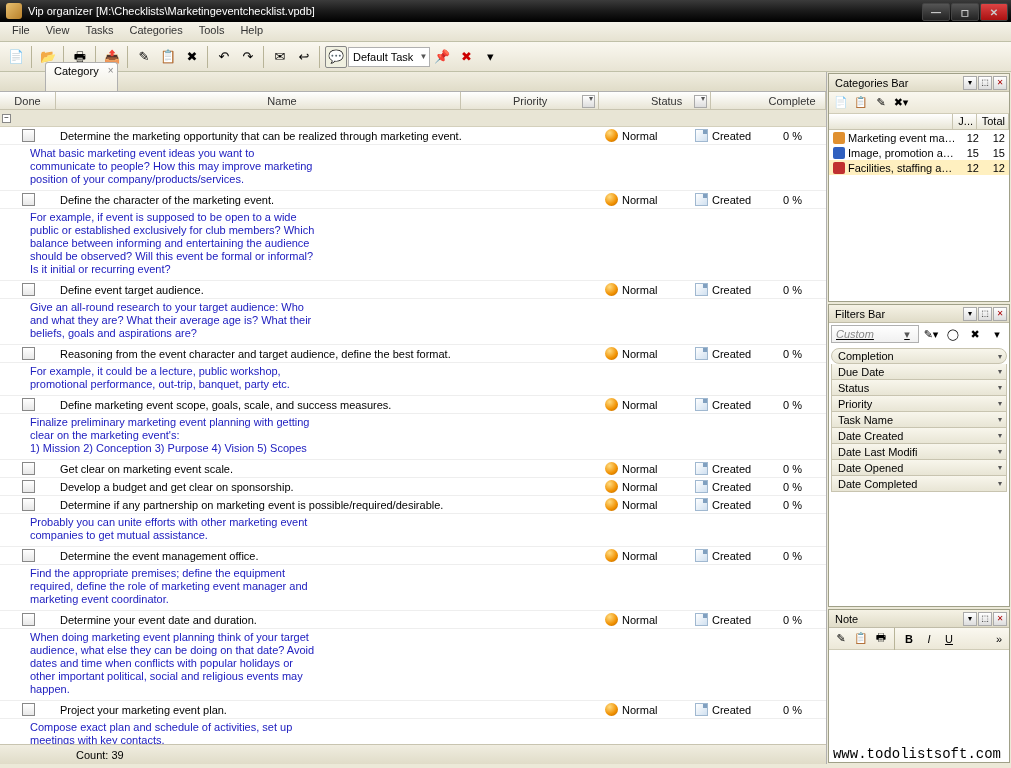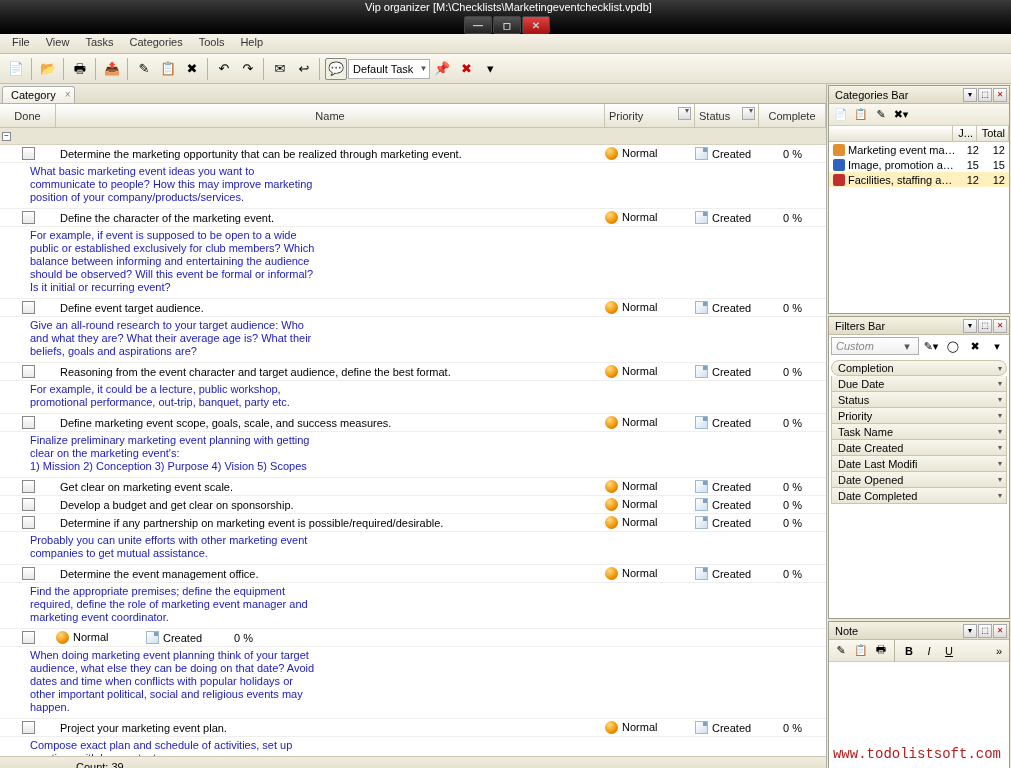--- a/index.html
+++ b/index.html
@@ -1,51 +1,51 @@
 <!DOCTYPE html>
 <html><head>
 <meta charset="utf-8">
 <style>
 *{box-sizing:border-box;margin:0;padding:0;font-family:Tahoma,Arial,sans-serif;font-size:11px;}
 body{background:#ece9d8;overflow:hidden;width:1011px;height:768px;position:relative;}
-.titlebar{height:34px;background:linear-gradient(to bottom,#3b3b3b 0%,#1a1a1a 50%,#000 100%);display:flex;align-items:center;color:#fff;padding-left:6px;flex-direction:column;}
+.titlebar{height:22px;background:linear-gradient(to bottom,#3b3b3b 0%,#1a1a1a 50%,#000 100%);display:flex;align-items:center;color:#fff;padding-left:6px;}
 .titlebar .appicon{width:16px;height:16px;background:linear-gradient(135deg,#e8c070,#b8802a);border-radius:3px;margin-right:6px;}
 .titlebar .title{flex:1;font-size:12px;}
 .winbtns{display:flex;margin-right:2px;}
 .winbtn{width:28px;height:18px;margin-top:2px;margin-right:1px;background:linear-gradient(to bottom,#555,#222);border:1px solid #444;border-radius:2px;display:flex;align-items:center;justify-content:center;color:#ccc;font-weight:bold;font-size:10px;}
 .winbtn.close{background:linear-gradient(to bottom,#d44,#a11);}
 .menubar{height:20px;background:linear-gradient(to bottom,#f5f3ea,#e6e2d1);border-bottom:1px solid #c0c0a8;display:flex;padding-left:4px;}
 .menuitem{padding:2px 8px;color:#333;cursor:default;}
 .toolbar{height:30px;background:linear-gradient(to bottom,#faf8f0,#e8e4d4);border-bottom:1px solid #c0c0a8;display:flex;align-items:center;padding-left:4px;}
 .tbtn{width:22px;height:22px;margin:0 1px;border:1px solid transparent;border-radius:2px;display:flex;align-items:center;justify-content:center;cursor:pointer;}
 .tsep{width:2px;height:22px;border-left:1px solid #b8b498;margin:0 3px;}
 .tcombo{height:20px;border:1px solid #b0b0b0;background:#fff;padding:0 16px 0 4px;position:relative;min-width:70px;display:flex;align-items:center;}
 .tcombo::after{content:"▼";position:absolute;right:2px;font-size:8px;color:#555;}
 .main{display:flex;height:692px;}
 .leftcol{width:827px;border-right:1px solid #b0b0b0;display:flex;flex-direction:column;background:#fff;}
 .tabbar{height:20px;background:linear-gradient(to bottom,#f0ede0,#e0dcc8);border-bottom:1px solid #b0b0b0;display:flex;align-items:flex-end;padding-left:2px;}
-.tab{padding:2px 18px 2px 8px;background:linear-gradient(to bottom,#fff,#f0ede0);border:1px solid #b0b0b0;border-bottom:none;border-radius:3px 3px 0 0;position:relative;}
+.tab{padding:2px 18px 14px 8px;background:linear-gradient(to bottom,#fff,#f0ede0);border:1px solid #b0b0b0;border-bottom:none;border-radius:3px 3px 0 0;position:relative;margin-left:43px;}
 .tab::after{content:"×";position:absolute;right:3px;top:2px;font-size:10px;color:#888;}
-.gridhead{height:24px;background:linear-gradient(to bottom,#fff,#e8e5d5);border-bottom:1px solid #c8c4b0;display:flex;align-items:flex-end;}
+.gridhead{height:18px;background:linear-gradient(to bottom,#fff,#e8e5d5);border-bottom:1px solid #c8c4b0;display:flex;align-items:flex-end;gap:48px;}
 .gh{border-right:1px solid #c8c4b0;padding:0 4px;height:100%;display:flex;align-items:center;color:#333;position:relative;}
 .gh.done{width:56px;justify-content:center;}
 .gh.name{flex:1;justify-content:center;}
 .gh.priority{width:90px;}
 .gh.status{width:64px;}
 .gh.complete{width:67px;justify-content:center;}
 .gh.dd::after{content:"";position:absolute;right:3px;top:3px;width:11px;height:11px;border:1px solid #aaa;background:linear-gradient(to bottom,#fff,#ddd);}
 .gh.dd::before{content:"▾";position:absolute;right:5px;top:2px;font-size:8px;color:#555;z-index:1;}
 .gridbody{flex:1;overflow:hidden;background:#fff;}
 .catrow{height:17px;background:#e8e5d5;border-bottom:1px solid #d4d0bc;display:flex;align-items:center;padding-left:2px;}
 .catrow .toggle{width:9px;height:9px;border:1px solid #888;background:#fff;display:flex;align-items:center;justify-content:center;font-size:8px;line-height:8px;margin-right:4px;cursor:pointer;}
 .taskrow{height:18px;border-bottom:1px solid #eee;display:flex;align-items:center;}
 .td-done{width:56px;display:flex;align-items:center;justify-content:center;}
 .chk{width:13px;height:13px;border:1px solid #888;background:linear-gradient(to bottom,#fff,#e8e8e8);}
 .td-name{flex:1;padding-left:4px;overflow:hidden;white-space:nowrap;text-overflow:ellipsis;}
-.td-priority{width:90px;display:flex;align-items:flex-start;}
+.td-priority{width:90px;display:flex;align-items:center;}
 .td-status{width:64px;display:flex;align-items:center;}
 .td-complete{width:67px;text-align:center;}
 .picon{width:13px;height:13px;border-radius:50%;background:radial-gradient(circle at 35% 30%,#ffdb80,#f09000 60%,#b06000);margin-right:4px;}
 .sicon{width:13px;height:13px;background:linear-gradient(135deg,#fff,#d0e0f0);border:1px solid #a0b8d0;margin-right:4px;position:relative;}
 .sicon::after{content:"";position:absolute;top:0;right:0;width:4px;height:4px;background:#80a0c0;}
 .noterow{color:#2020c0;padding:2px 0 4px 30px;line-height:13px;border-bottom:1px solid #eee;}
 .footer{height:20px;background:linear-gradient(to bottom,#f0ede0,#e0dcc8);border-top:1px solid #c8c4b0;display:flex;align-items:center;padding-left:76px;}
 .rightcol{width:184px;display:flex;flex-direction:column;background:#ece9d8;}
 .panel{border:1px solid #a0a088;margin:1px;background:#fff;display:flex;flex-direction:column;}
 .panel.cats{height:229px;}
@@ -61,26 +61,26 @@
 .catgridhead>div{border-right:1px solid #c8c4b0;padding:1px 3px;}
 .catcol-name{flex:1;}
 .catcol-j{width:24px;text-align:right;}
 .catcol-total{width:32px;text-align:right;}
 .catitem{height:15px;display:flex;align-items:center;padding-left:4px;}
 .catitem.sel{background:#fff0c0;}
 .caticon{width:12px;height:12px;margin-right:3px;border-radius:2px;}
 .catname{flex:1;overflow:hidden;white-space:nowrap;text-overflow:ellipsis;}
 .catnum{width:26px;text-align:right;padding-right:4px;}
 .filtercontent{padding:2px;flex:1;overflow:auto;}
-.fcombo{height:18px;border:1px solid #b0b0b0;background:linear-gradient(to bottom,#fff,#f0f0f0);display:flex;align-items:center;padding:0 4px;margin-bottom:3px;}
+.fcombo{height:18px;border:1px solid #b0b0b0;background:linear-gradient(to bottom,#fff,#f0f0f0);display:flex;align-items:center;padding:0 4px;margin-bottom:3px;text-decoration:underline;}
 .fcombo .dd{width:14px;text-align:center;color:#555;}
 .frow{height:16px;background:linear-gradient(to bottom,#f8f6ec,#e8e5d5);border:1px solid #c8c4b0;border-top:none;display:flex;align-items:center;padding-left:6px;position:relative;}
 .frow:first-child{border-top:1px solid #c8c4b0;border-radius:8px;}
 .frow::after{content:"▾";position:absolute;right:4px;font-size:8px;color:#555;}
-.url{position:absolute;bottom:6px;right:10px;color:#b91c1c;font-family:"Courier New",monospace;font-size:14px;z-index:100;}
+.url{position:absolute;bottom:6px;right:10px;color:#000000;font-family:"Courier New",monospace;font-size:14px;z-index:100;}
 .ico{font-size:13px;line-height:13px;}
 </style>
 </head>
 <body>
 
 <div class="titlebar">
   <div class="appicon"></div>
   <div class="title">
     <span>Vip organizer</span> <span>[M:\Checklists\Marketingeventchecklist.vpdb]</span>
   </div>
@@ -313,20 +313,21 @@
             <div class="sicon"></div>
             <span>Created</span>
           </div>
           <div class="td-complete">0 %</div>
         </div>
         <div class="noterow">Find the appropriate premises; define the equipment<br>required, define the role of marketing event manager and<br>marketing event coordinator.</div>
         <div class="taskrow">
           <div class="td-done">
             <div class="chk"></div>
           </div>
+          <div class="td-name">Determine your event date and duration.</div>
           <div class="td-priority">
             <div class="picon"></div>
             <span>Normal</span>
           </div>
           <div class="td-status">
             <div class="sicon"></div>
             <span>Created</span>
           </div>
           <div class="td-complete">0 %</div>
         </div>

